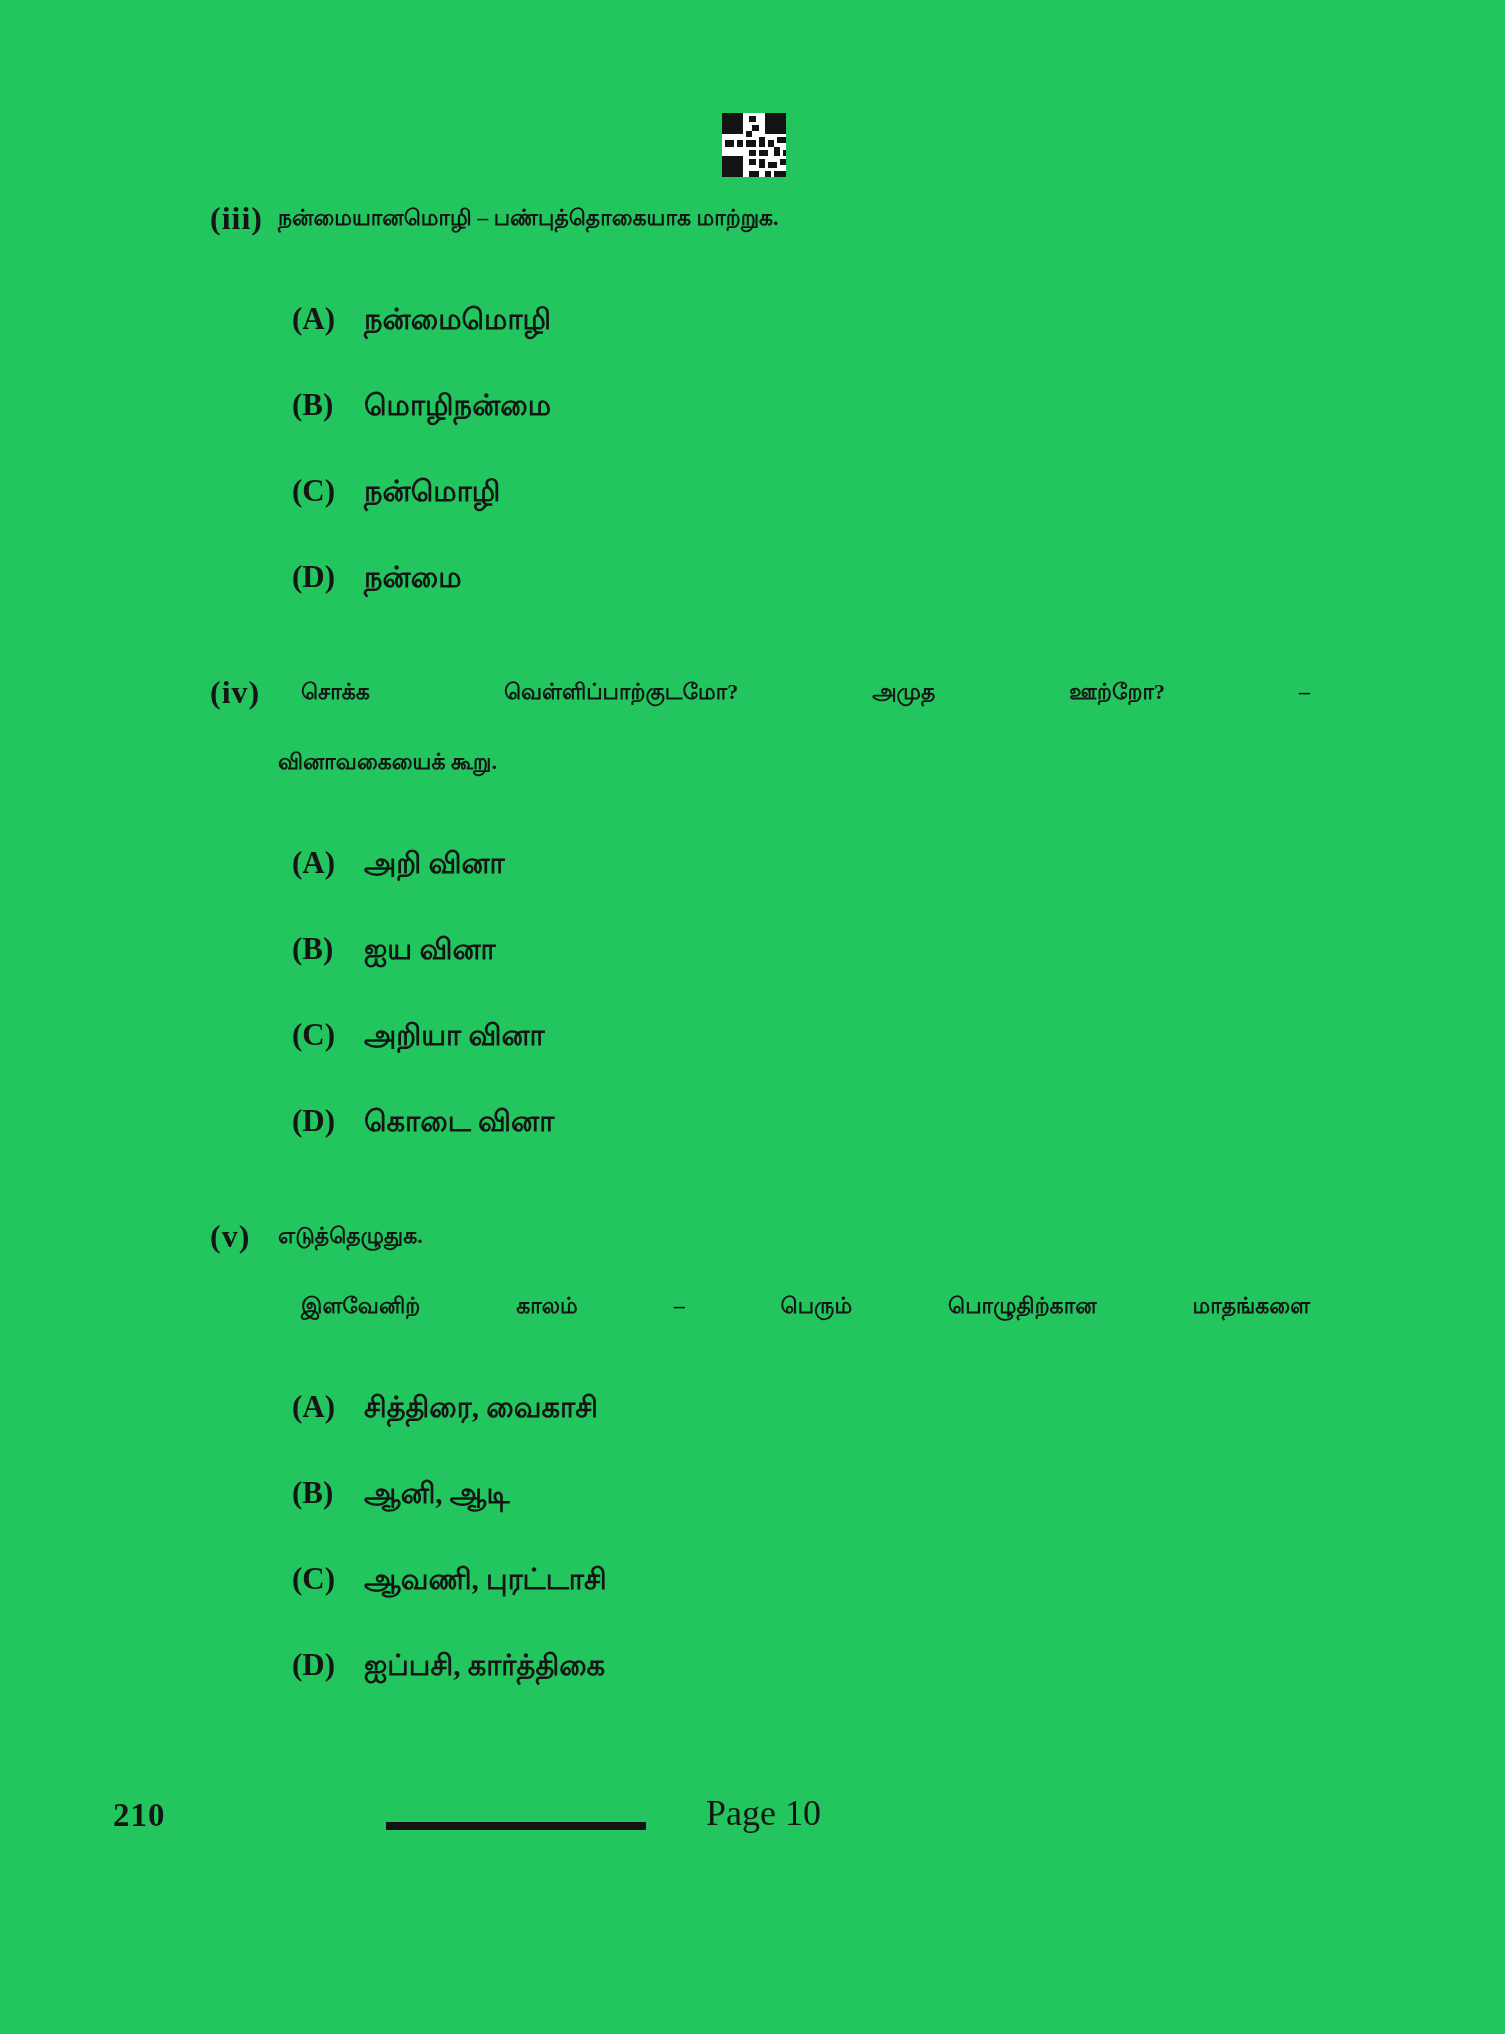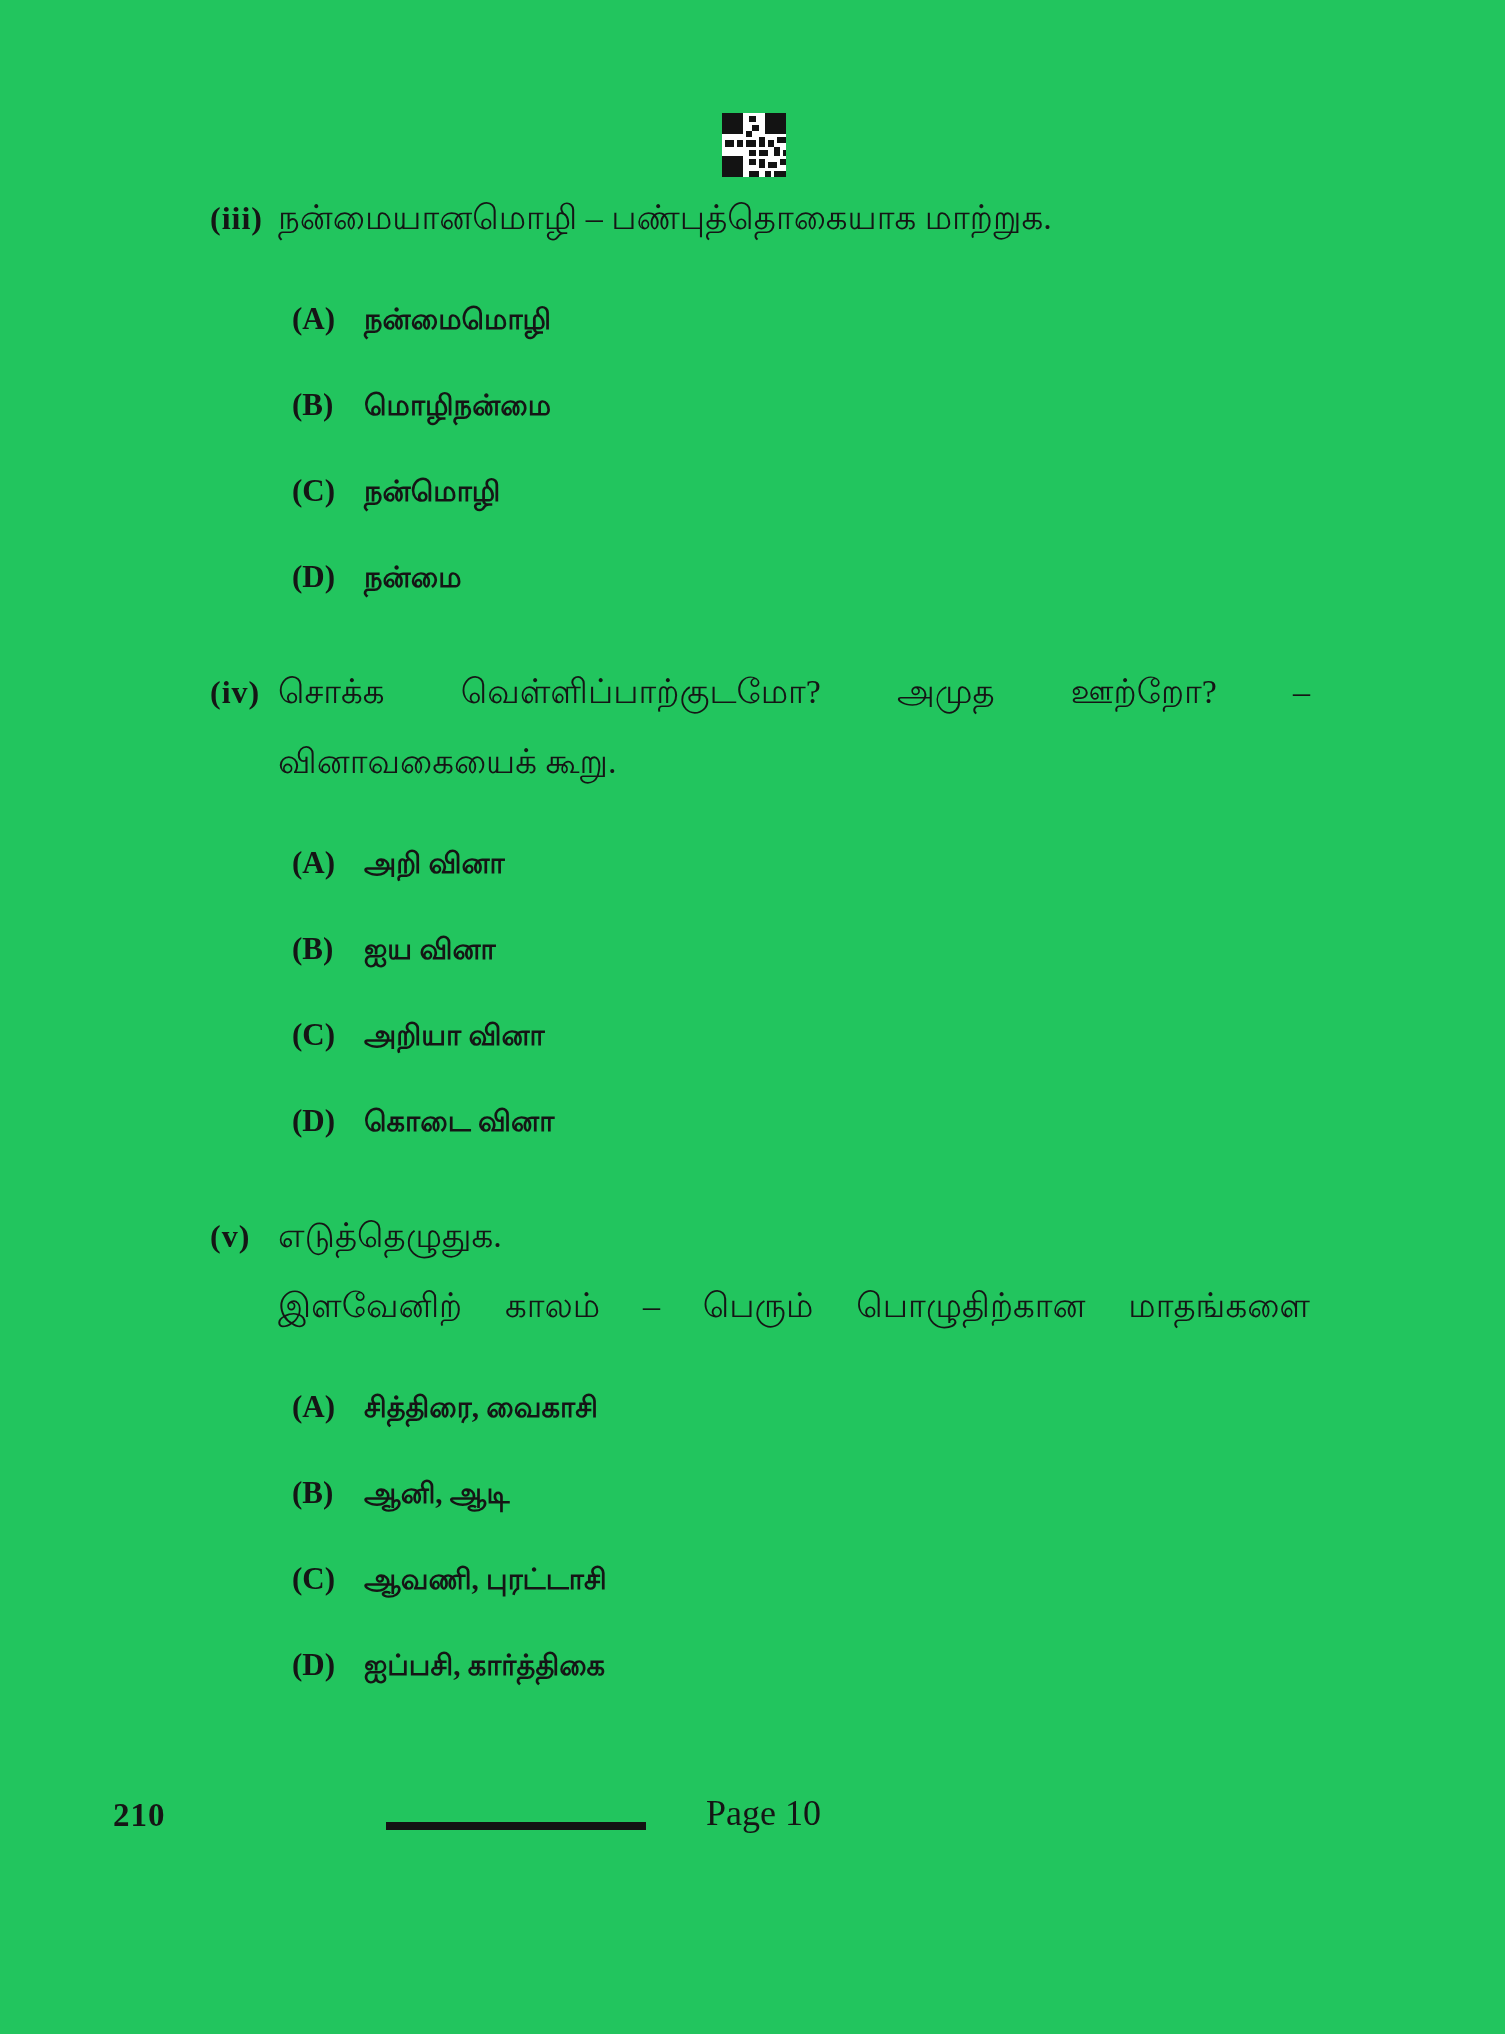--- a/index.html
+++ b/index.html
@@ -31,28 +31,29 @@
   .q-num {
     flex: 0 0 68px;
     width: 68px;
     font-size: 32px;
     font-weight: bold;
     line-height: 70px;
     letter-spacing: 1px;
   }
   .q-text {
     flex: 1;
-    font-size: 34px;
-    font-weight: normal;
+    font-size: 22px;
+    font-weight: bold;
     line-height: 70px;
   }
   .q-line { text-align: left; }
   .q-line.just {
     text-align: justify;
     text-align-last: justify;
+    margin-left: 23px;
   }
   .options { margin-left: 82px; margin-top: 46px; }
   .option {
     display: flex;
     align-items: baseline;
     height: 40px;
     line-height: 40px;
     margin-bottom: 46px;
   }
   .opt-label {

